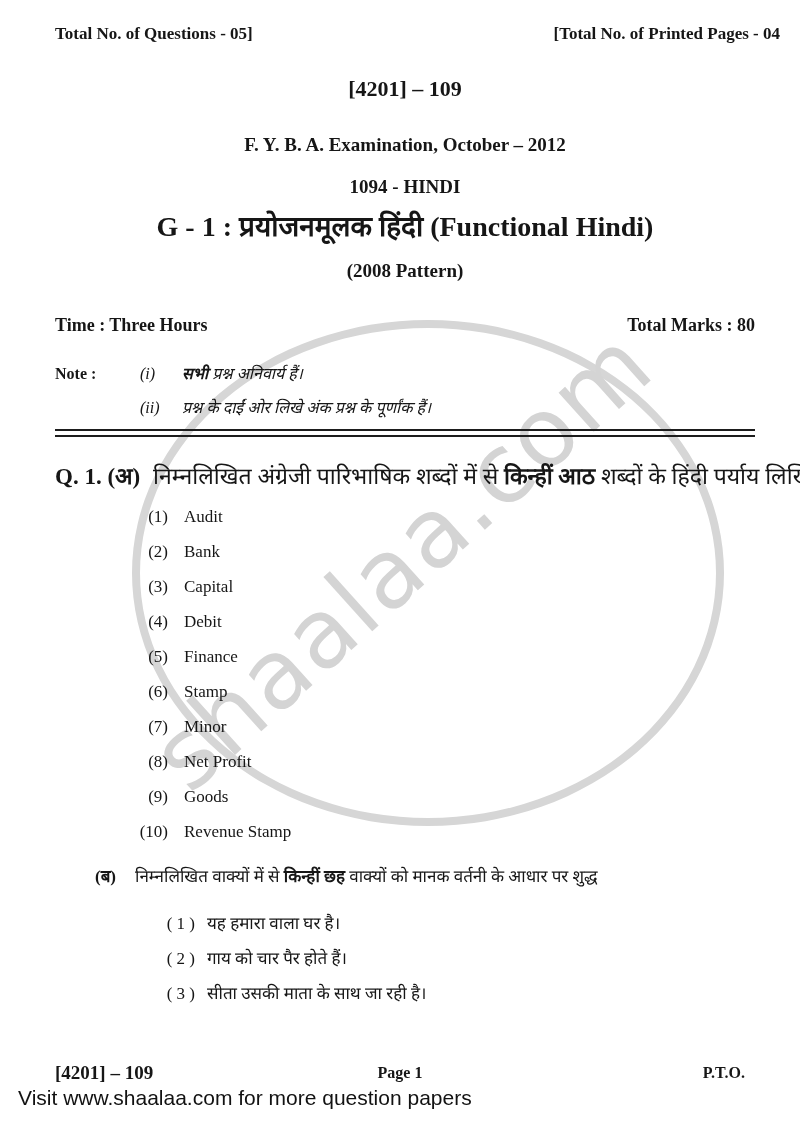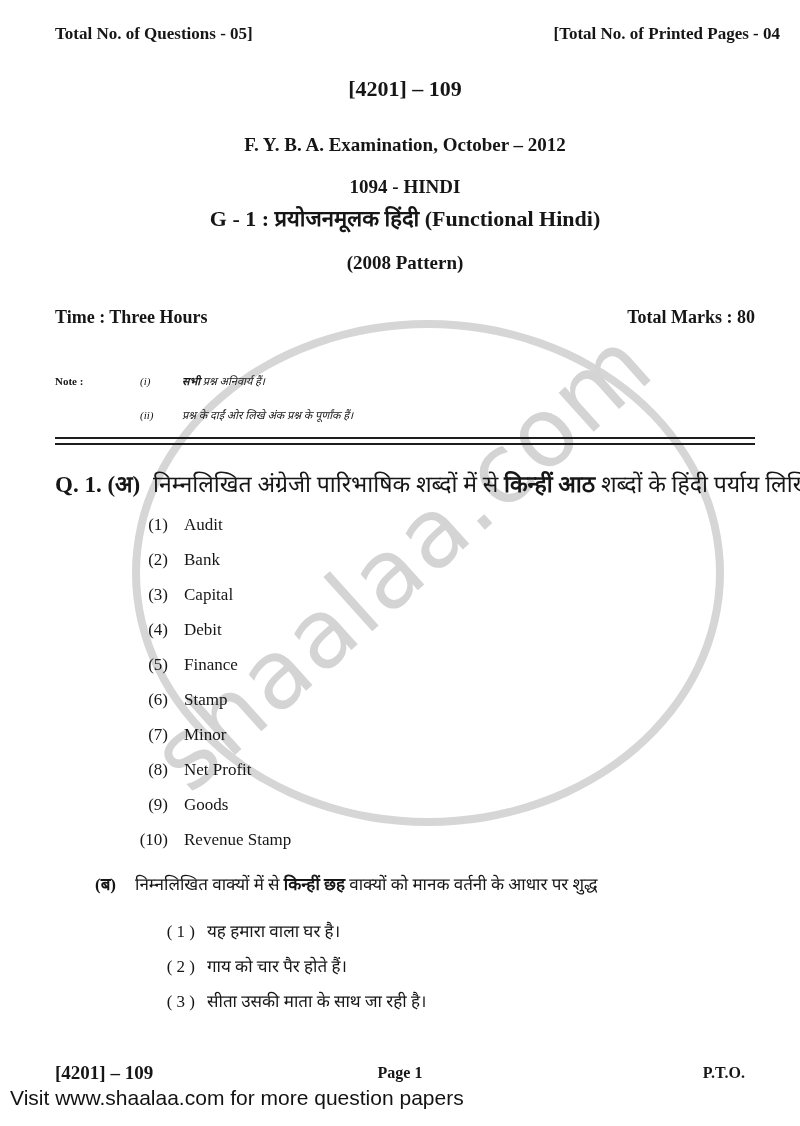--- a/index.html
+++ b/index.html
@@ -26,24 +26,24 @@
     white-space:nowrap;z-index:1;
   }
   
   .content{position:relative;z-index:2;padding:0 45px 0 55px;}
   .header-row{display:flex;justify-content:space-between;padding-top:24px;font-weight:700;font-size:17px;gap:9px;}
   .header-row .hr-right{margin-right:-25px;}
   .paper-code{margin-top:32px;text-align:center;font-weight:700;font-size:22px;}
   .title{text-align:center;font-weight:700;font-size:19px;line-height:26px;}
   .t1{margin-top:30px;}
   .t2{margin-top:16px;}
-  .t3{margin-top:4px;font-size:22px;line-height:30px;}
+  .t3{margin-top:12px;font-size:28px;line-height:30px;}
   .t4{margin-top:16px;}
   .time-row{display:flex;justify-content:space-between;margin-top:31px;font-weight:700;font-size:18px;}
-  .note-block{margin-top:40px;font-size:11px;}
+  .note-block{margin-top:24px;font-size:16px;}
   .note-row{display:flex;line-height:27px;}
   .note-row + .note-row{margin-top:7px;}
   .note-label{width:85px;font-weight:700;}
   .note-num{width:42px;font-style:italic;}
   .note-text{font-style:italic;}
   .note-text .nb{font-weight:700;font-style:italic;}
   .rule{margin-top:8px;height:4px;border-top:2px solid #1d1d1d;border-bottom:2px solid #1d1d1d;}
   
   .q1-row{display:flex;margin-top:26px;font-size:23px;line-height:28px;}
   .q1-prefix{font-weight:700;width:98px;white-space:nowrap;flex:none;}
@@ -66,21 +66,21 @@
   .b-items{margin-top:20px;}
   .s-row{display:flex;line-height:26px;margin-bottom:9px;}
   .s-num{width:140px;text-align:right;flex:none;}
   .s-text{margin-left:12px;}
   
   .footer-row{position:absolute;left:0;top:1062px;width:800px;height:24px;z-index:2;}
   .f-left{position:absolute;left:55px;top:0;font-weight:700;font-size:19px;}
   .f-center{position:absolute;left:0;right:0;top:2px;text-align:center;font-weight:700;font-size:16px;}
   .f-right{position:absolute;right:55px;top:2px;font-weight:700;font-size:16px;}
   .visit{
-    position:absolute;left:10px;top:1086px;z-index:2;
+    position:absolute;left:18px;top:1086px;z-index:2;
     font-family:"Liberation Sans","DejaVu Sans",sans-serif;
     font-size:21px;color:#121212;
   }
 </style>
 </head>
 <body>
 
 <div class="page">
 
   <div class="wm-ring"></div>

